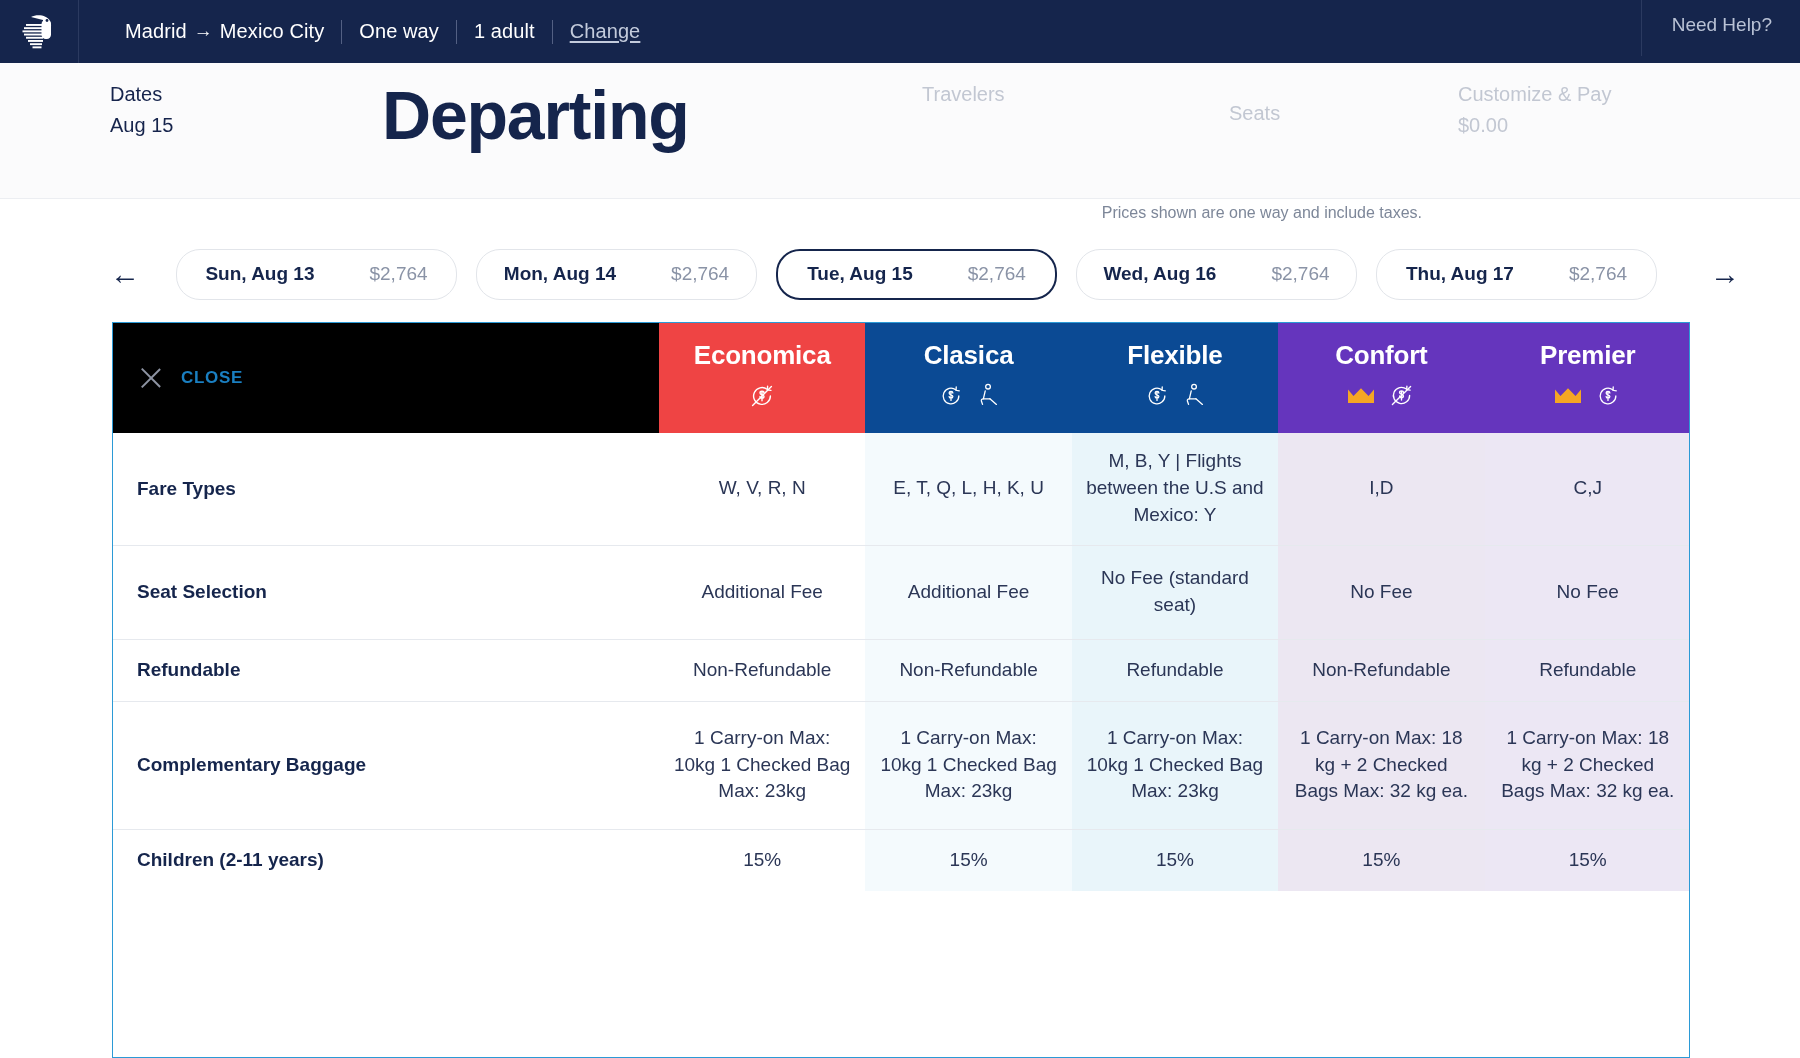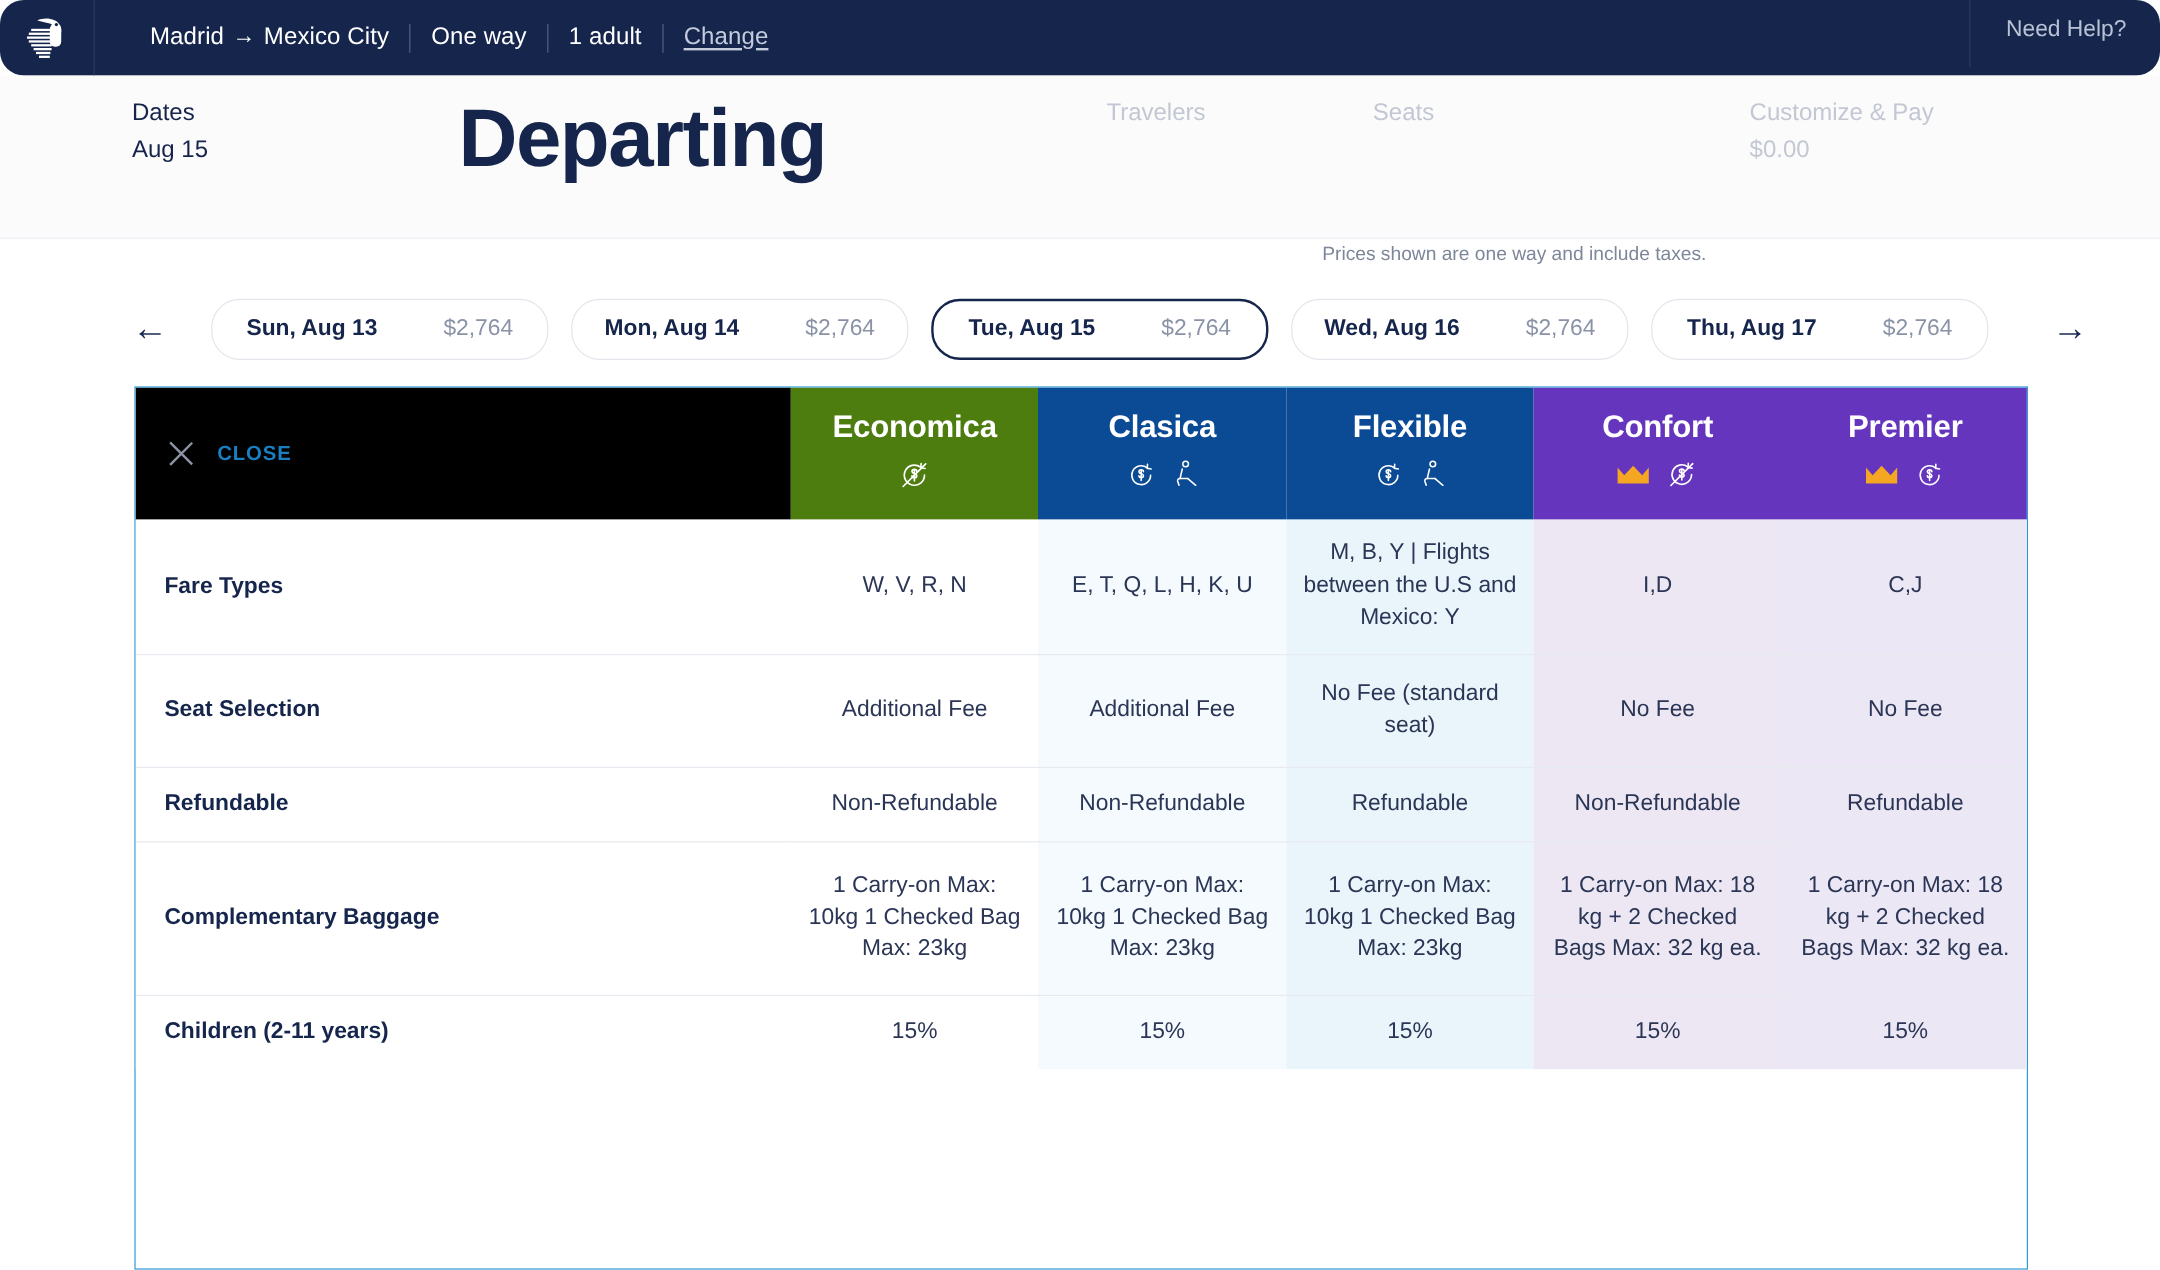--- a/index.html
+++ b/index.html
@@ -13,21 +13,20 @@
     overflow: hidden;
     position: relative;
   }
 
   
   .topbar {
     height: 63px;
     background: #15254c;
     display: flex;
     position: relative;
-    border-radius: 20px;
   }
   .logo-box {
     width: 78px;
     height: 63px;
     display: flex;
     align-items: center;
     justify-content: center;
     flex: 0 0 78px;
   }
   .logo-box svg { display: block; }
@@ -108,21 +107,21 @@
   }
   .step-item {
     position: absolute;
     top: 16px;
     font-size: 20px;
     color: #c2c7d2;
     line-height: 1.55;
     cursor: pointer;
   }
   .step-travelers { left: 922px; }
-  .step-seats { left: 1144px; }
+  .step-seats { left: 1229px; margin-top: 19px; }
   .step-pay { left: 1458px; }
   .step-sub { color: #c2c7d2; font-size: 20px; }
 
   
   .disclaimer {
     position: absolute;
     right: 378px;
     top: 204px;
     font-size: 16px;
     color: #7d8799;
@@ -378,21 +377,21 @@
     </colgroup>
     <thead>
       <tr>
         <th class="hdr-blank">
           <div class="close-cell">
             <span class="close-x"></span>
             <span class="close-text">CLOSE</span>
           </div>
         </th>
 
-        <th class="fare-hdr" style="background:#4d7c0f">
+        <th class="fare-hdr" style="background:#ef4444">
           <div class="hdr-name">Economica</div>
           <div class="hdr-icons">
             <svg width="30" height="30" viewBox="0 0 30 30">
               <g fill="none" stroke="#ffffff" stroke-width="1.4" stroke-linecap="round">
                 <path d="M23.4 15a8.4 8.4 0 1 1-3.3-6.7"></path>
                 <path d="M20.6 5.3 L20.4 8.9 L23.9 9.4"></path>
                 <path d="M15 10.3 v9.4 M17 11.9c0-1-.9-1.7-2-1.7s-2 .7-2 1.7.9 1.5 2 1.8 2 .8 2 1.8-.9 1.7-2 1.7-2-.7-2-1.7"></path>
                 <path d="M5.6 24.4 L24.4 5.6"></path>
               </g>
             </svg>

